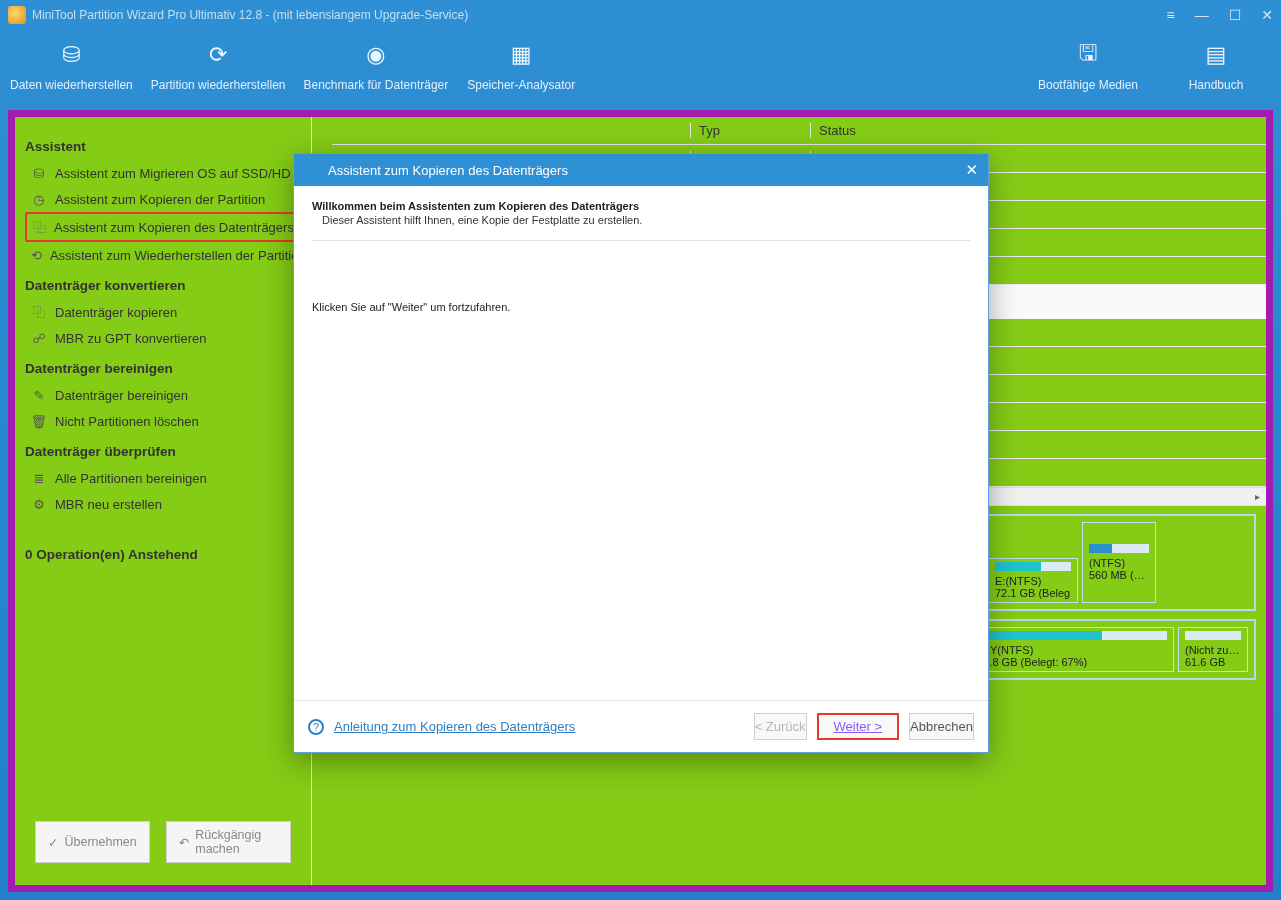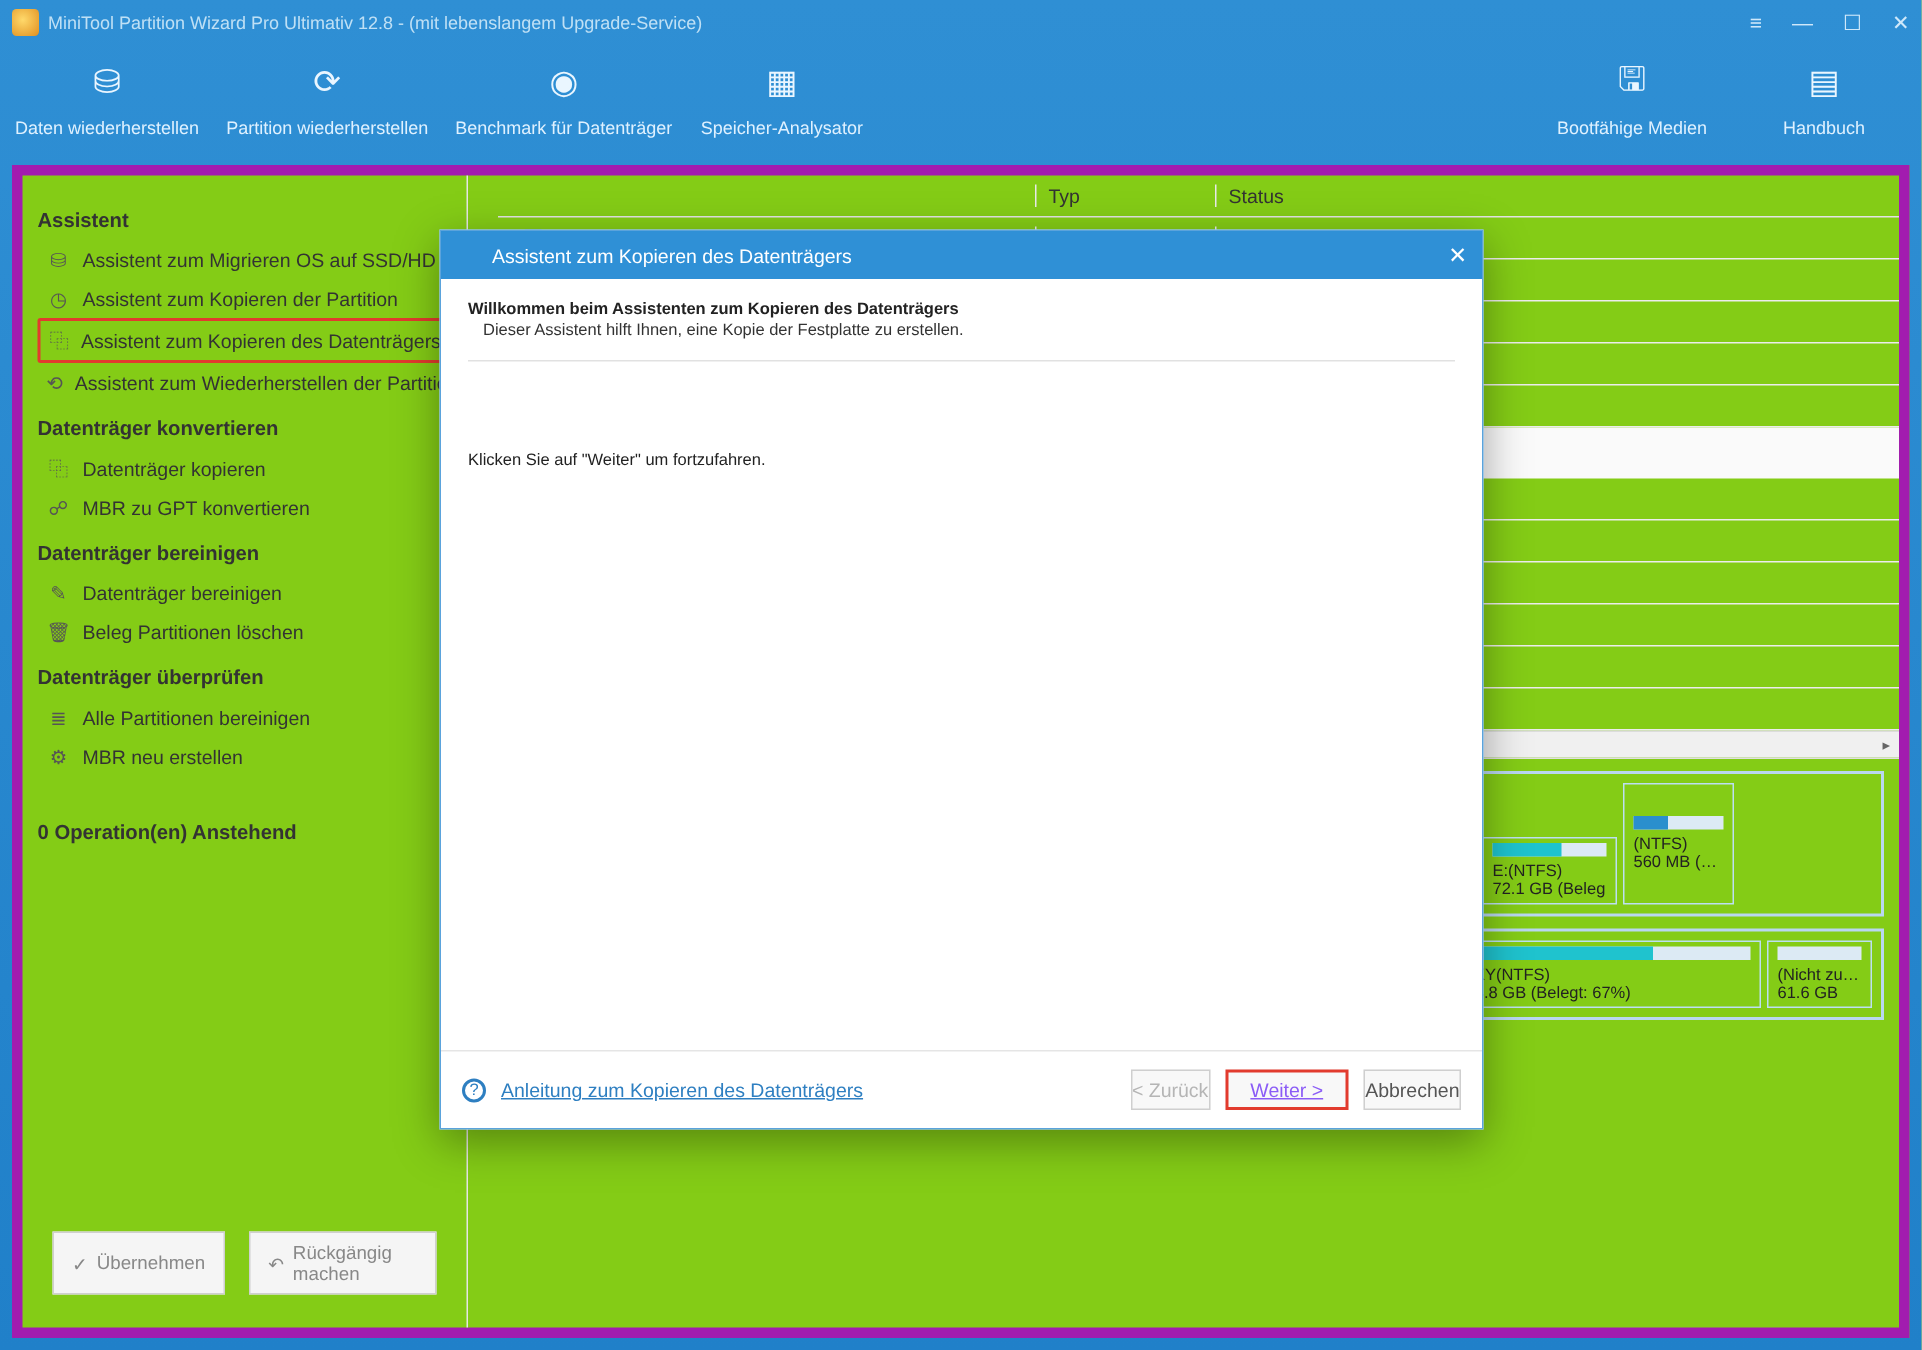--- a/index.html
+++ b/index.html
@@ -139,21 +139,21 @@
               <span>MBR zu GPT konvertieren</span>
             </div>
 
           <div class="sec-title">Datenträger bereinigen</div>
           <div class="side-item">
               <span class="side-icon">✎</span>
               <span>Datenträger bereinigen</span>
             </div>
           <div class="side-item">
               <span class="side-icon">🗑</span>
-              <span>Beleg Partitionen löschen</span>
+              <span>Nicht Partitionen löschen</span>
             </div>
 
           <div class="sec-title">Datenträger überprüfen</div>
           <div class="side-item">
               <span class="side-icon">≣</span>
               <span>Alle Partitionen bereinigen</span>
             </div>
           <div class="side-item">
               <span class="side-icon">⚙</span>
               <span>MBR neu erstellen</span>

